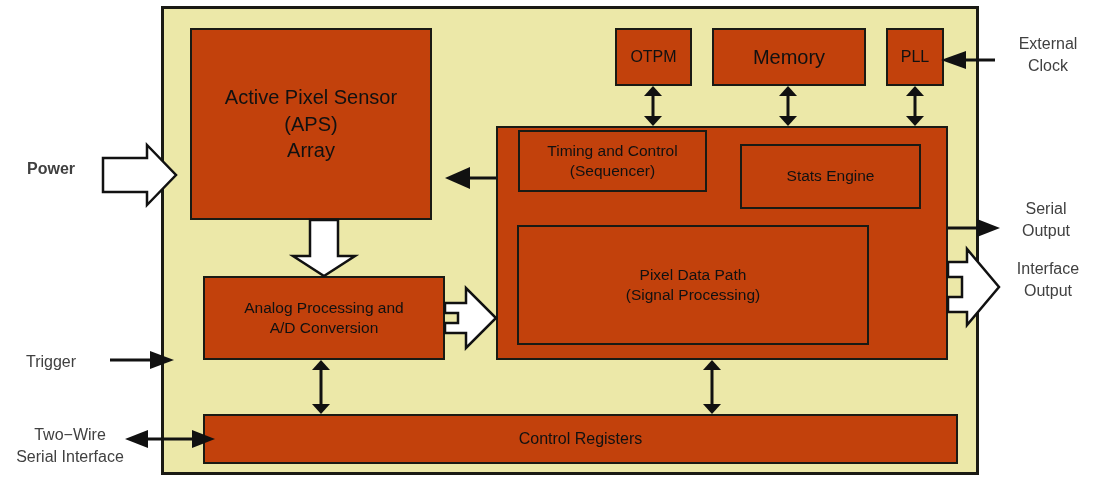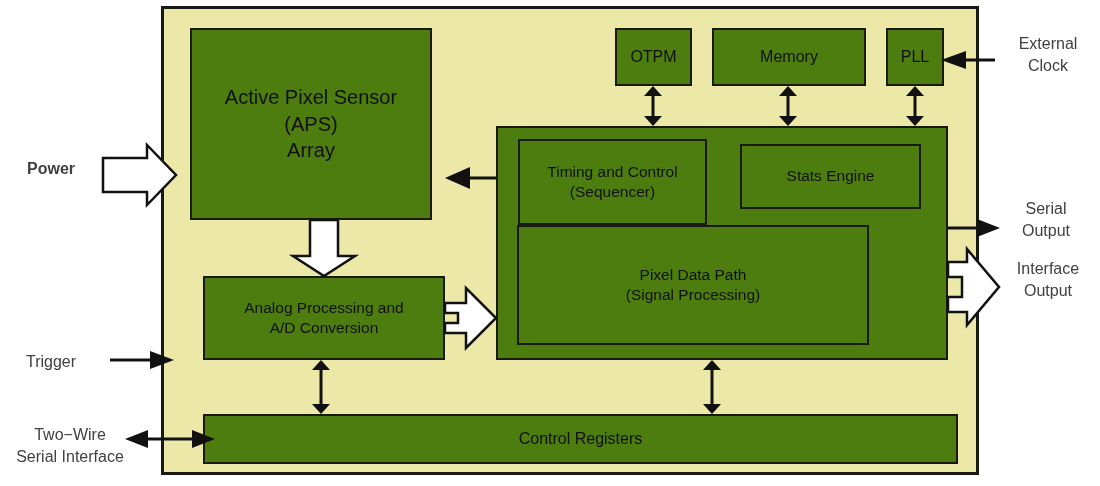--- a/index.html
+++ b/index.html
@@ -21,21 +21,21 @@
   .abs { position: absolute; box-sizing: border-box; }
 
   
   .chip {
     background: #ece8a8;
     border: 3px solid #1a1a14;
   }
 
   
   .block {
-    background: #4d7c0f;
+    background: #c2410c;
     border: 2.5px solid #1a1a14;
     display: flex;
     flex-direction: column;
     align-items: center;
     justify-content: center;
     text-align: center;
     line-height: 1.32;
   }
   .block .ln { display: block; white-space: nowrap; }
 
@@ -71,31 +71,31 @@
   <div class="abs block" style="left:190px; top:28px; width:242px; height:192px; font-size:20px;">
     <span class="ln">Active Pixel Sensor</span>
     <span class="ln">(APS)</span>
     <span class="ln">Array</span>
   </div>
 
   <div class="abs block" style="left:615px; top:28px; width:77px; height:58px; font-size:16px;">
     <span class="ln">OTPM</span>
   </div>
 
-  <div class="abs block" style="left:712px; top:28px; width:154px; height:58px; font-size:16px;">
+  <div class="abs block" style="left:712px; top:28px; width:154px; height:58px; font-size:20px;">
     <span class="ln">Memory</span>
   </div>
 
   <div class="abs block" style="left:886px; top:28px; width:58px; height:58px; font-size:16px;">
     <span class="ln">PLL</span>
   </div>
 
   <div class="abs block" style="left:496px; top:126px; width:452px; height:234px; justify-content:flex-start;"></div>
 
-  <div class="abs block" style="left:518px; top:139px; width:189px; height:86px; font-size:15.5px;">
+  <div class="abs block" style="left:518px; top:130px; width:189px; height:62px; font-size:15.5px;">
     <span class="ln">Timing and Control</span>
     <span class="ln">(Sequencer)</span>
   </div>
 
   <div class="abs block" style="left:740px; top:144px; width:181px; height:65px; font-size:15.5px;text-align:center;">
     <span class="ln">Stats Engine</span>
   </div>
 
   <div class="abs block" style="left:517px; top:225px; width:352px; height:120px; font-size:15.5px;">
     <span class="ln">Pixel Data Path</span>

